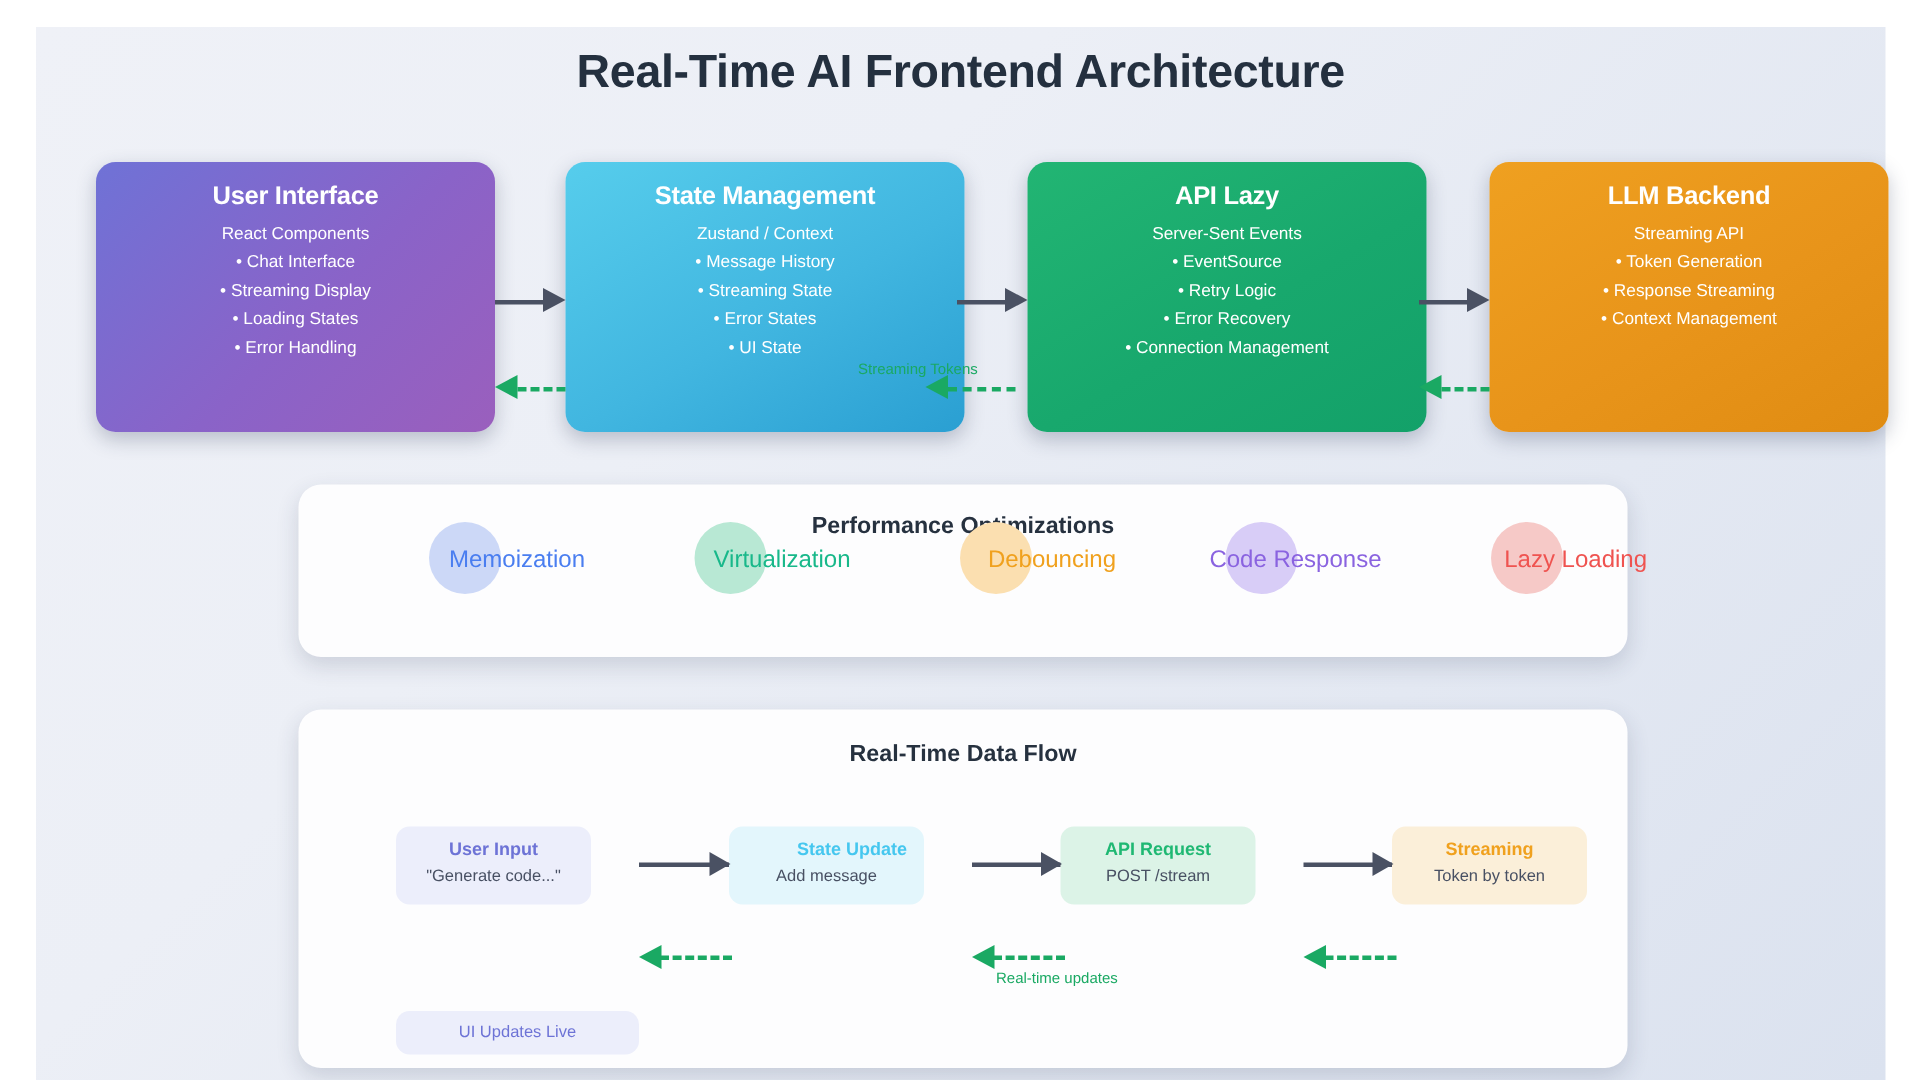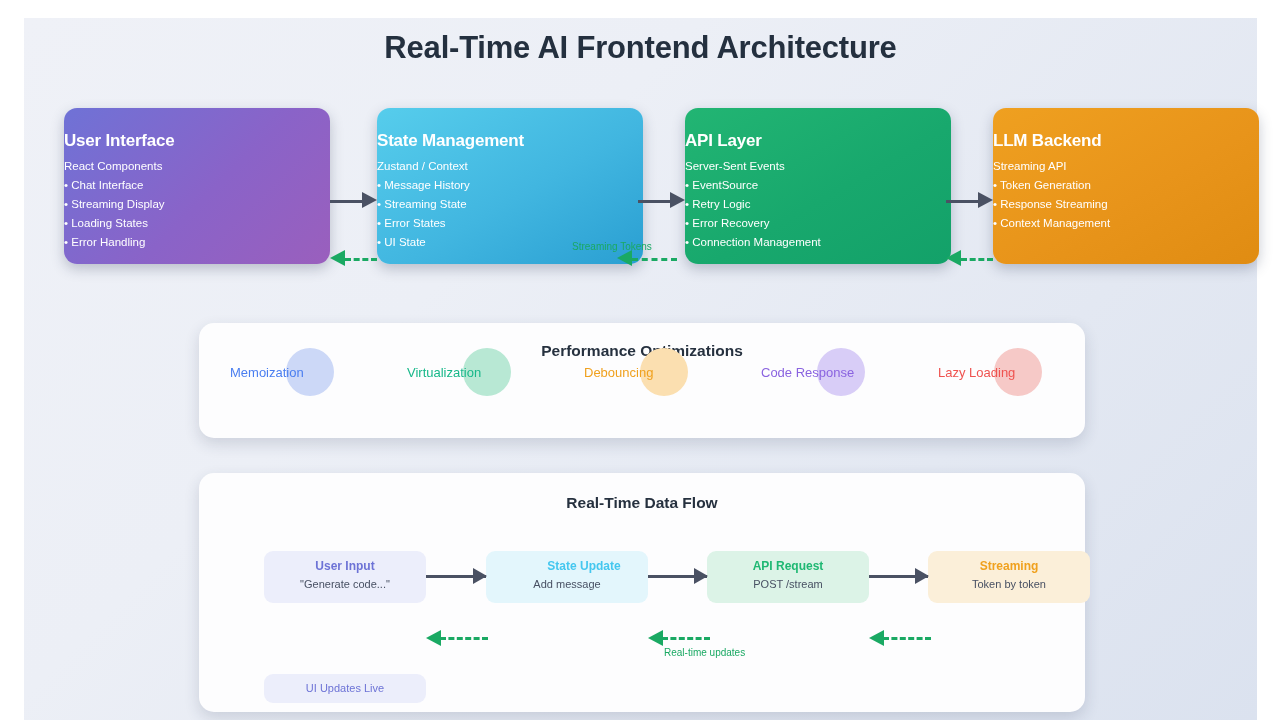--- a/index.html
+++ b/index.html
@@ -7,23 +7,23 @@
     font-family:"Liberation Sans","DejaVu Sans",sans-serif; }
 
   .stage { position:absolute; left:24px; top:18px; width:1233px; height:702px;
     background:linear-gradient(135deg,#eff1f7 0%,#eceff6 35%,#e3e8f2 70%,#dbe2ef 100%); }
 
   .page-title { position:absolute; left:0; top:12px; width:100%; text-align:center;
     font-size:31px; font-weight:bold; color:#24303f; letter-spacing:-0.2px; }
 
   
   .cards { position:absolute; left:0; top:0; width:100%; height:100%; }
-  .card { position:absolute; top:90px; width:266px; height:156px; border-radius:13px;
-    box-shadow:0 5px 13px rgba(40,50,80,.26); color:#fff; text-align:left;
-    padding-top:23px; }
+  .card { position:absolute; top:90px; width:266px; height:180px; border-radius:13px;
+    box-shadow:0 5px 13px rgba(40,50,80,.26); color:#fff; text-align:center;
+    padding-top:13px; }
   .card .c-title { font-size:17px; font-weight:bold; letter-spacing:-0.2px; margin-bottom:9px; }
   .card .c-sub { font-size:11.5px; margin-bottom:4px; }
   .card .c-item { font-size:11.5px; margin-top:7px; }
 
   .card.c1 { left:40px;  background:linear-gradient(135deg,#6f72d6 0%,#8a63c8 55%,#9a5fbd 100%); }
   .card.c2 { left:353px; background:linear-gradient(150deg,#56cdec 0%,#41b6e0 55%,#2a9fd2 100%); }
   .card.c3 { left:661px; background:linear-gradient(150deg,#22b573 0%,#18a86d 55%,#13a169 100%); }
   .card.c4 { left:969px; background:linear-gradient(150deg,#efa020 0%,#e8941a 55%,#e08c12 100%); }
 
   
@@ -40,27 +40,27 @@
 
   
   .panel { position:absolute; background:#fdfdfe; border-radius:15px;
     box-shadow:0 6px 15px rgba(40,50,80,.16); }
   .panel-title { text-align:center; font-size:15.5px; font-weight:bold; color:#26313f; }
 
   .perf { left:175px; top:305px; width:886px; height:115px; }
   .perf .panel-title { margin-top:19px; }
   .opt { position:absolute; top:354px; }
   .opt .bubble { position:absolute; left:-24px; top:-24px; width:48px; height:48px; border-radius:50%; }
-  .opt .lbl { position:absolute; left:-80px; top:-7px; width:160px; text-align:left;
-    font-size:13px; white-space:nowrap; }
+  .opt .lbl { position:absolute; left:-80px; top:-7px; width:160px; text-align:right;
+    font-size:16px; white-space:nowrap; }
 
   .flow { left:175px; top:455px; width:886px; height:239px; }
   .flow .panel-title { margin-top:21px; }
 
-  .fbox { position:absolute; width:162px; height:52px; border-radius:9px;
+  .fbox { position:absolute; width:130px; height:52px; border-radius:9px;
     text-align:center; padding-top:8px; }
   .fbox .ft { font-size:12px; font-weight:bold; }
   .fbox .fs { font-size:11px; color:#485063; margin-top:5px; }
 
   .farrow { position:absolute; top:557px; height:4px; }
   .farrow .shaft { position:absolute; left:0; top:0; width:100%; height:3px; background:#4a5163; }
   .farrow .head { position:absolute; top:-7px; right:-1px; width:0; height:0;
     border-top:8px solid transparent; border-bottom:8px solid transparent; border-left:14px solid #4a5163; }
 
   .rback { position:absolute; top:618px; height:4px; }
@@ -93,21 +93,21 @@
     <div class="card c2">
       <div class="c-title">State Management</div>
       <div class="c-sub">Zustand / Context</div>
       <div class="c-item">• Message History</div>
       <div class="c-item">• Streaming State</div>
       <div class="c-item">• Error States</div>
       <div class="c-item">• UI State</div>
     </div>
 
     <div class="card c3">
-      <div class="c-title">API Layer</div>
+      <div class="c-title">API Lazy</div>
       <div class="c-sub">Server-Sent Events</div>
       <div class="c-item">• EventSource</div>
       <div class="c-item">• Retry Logic</div>
       <div class="c-item">• Error Recovery</div>
       <div class="c-item">• Connection Management</div>
     </div>
 
     <div class="card c4">
       <div class="c-title">LLM Backend</div>
       <div class="c-sub">Streaming API</div>

